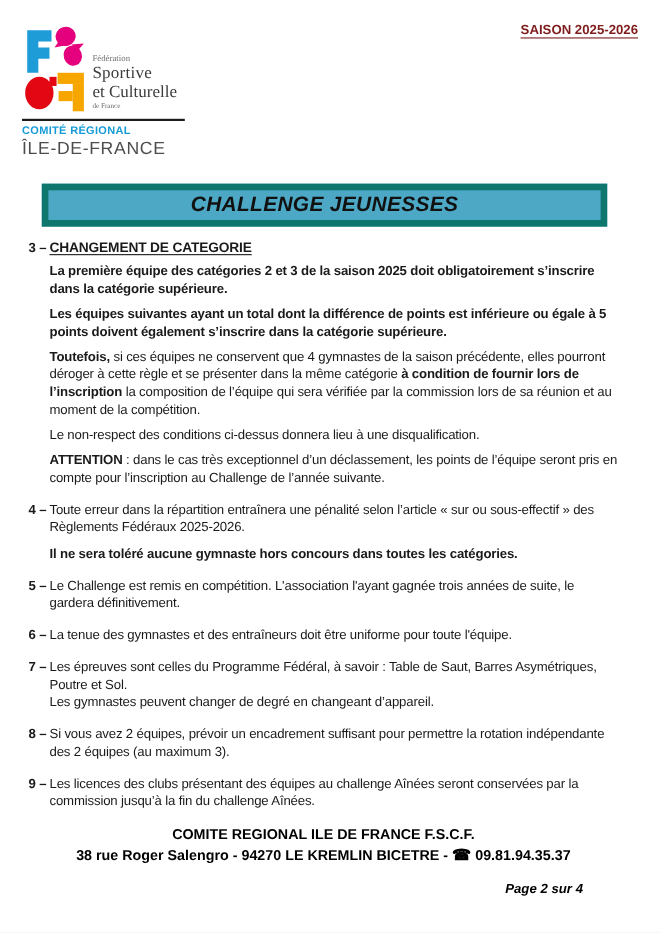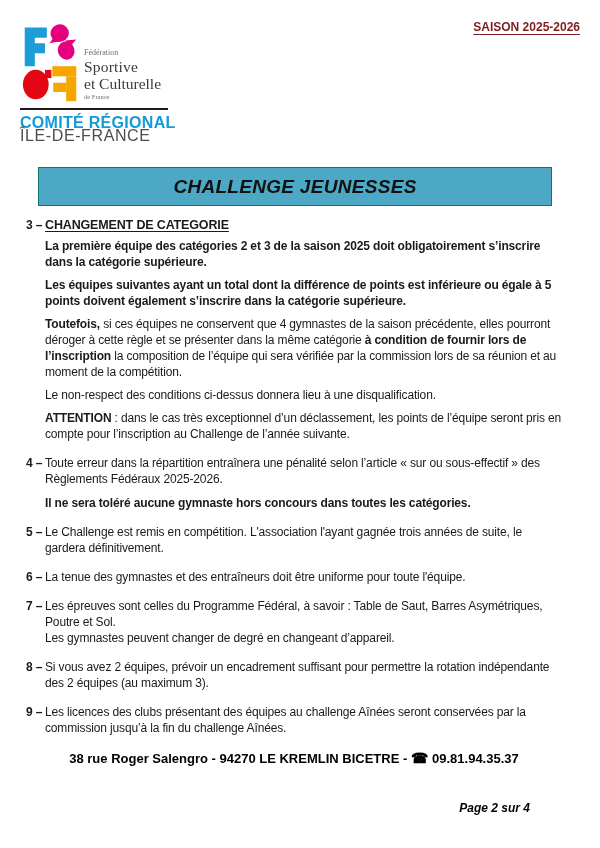--- a/index.html
+++ b/index.html
@@ -27,40 +27,40 @@
 
   .logo-svg { position: absolute; left: 22px; top: 22px; }
 
   .logo-text { position: absolute; left: 84px; top: 49px; line-height: 1; font-family: Liberation Serif, serif; }
   .logo-fed   { font-size: 8px;  color: #6e6e6e; margin-bottom: 2px; }
   .logo-main  { font-size: 15.5px; color: #3b3b3b; font-weight: 500; letter-spacing: 0.2px; }
   .logo-main2 { font-size: 15.5px; color: #3b3b3b; font-weight: 500; margin-top: 1px; }
   .logo-def   { font-size: 6.5px; color: #6e6e6e; margin-top: 3px; }
 
   .logo-rule { position: absolute; left: 20px; top: 108px; width: 148px; height: 2px; background: #1c1c1c; }
-  .comite { position: absolute; left: 20px; top: 114px; font-size: 16px; font-weight: bold; color: #149BD7; letter-spacing: 0.3px; }
+  .comite { position: absolute; left: 20px; top: 114px; font-size: 10px; font-weight: bold; color: #149BD7; letter-spacing: 0.3px; }
   .region { position: absolute; left: 20px; top: 127px; font-size: 16px; color: #4d4d4d; letter-spacing: 0.6px; }
 
   .doc-title {
     position: absolute; left: 180px; right: 8px; top: 103px;
     text-align: center;
     font-size: 28px; font-weight: bold; font-style: italic;
     letter-spacing: 0.5px;
     color: #4FA8C5;
     -webkit-text-stroke: 1.2px #15395e;
     text-shadow: 3px 3px 1px #999999;
     white-space: nowrap;
   }
 
   
   .banner {
     margin: 0 48px 0 38px;
     height: 39px;
     background: #4CA8C5;
-    border: 1px solid #0f766e;
+    border: 6px solid #0f766e;
     display: flex; align-items: center; justify-content: center;
     font-size: 19px; font-weight: bold; font-style: italic;
     color: #111;
     letter-spacing: 0.3px;
   }
 
   
   .content {
     margin: 11px 35px 0 45px;
     font-size: 12px; line-height: 16px;
@@ -179,18 +179,19 @@
       <p class="para"><span>Si vous avez 2 équipes, prévoir un encadrement suffisant pour permettre la rotation indépendante des 2 équipes (au maximum 3).</span></p>
     </div>
 
     <div class="section">
       <span class="sec-num">9 –</span>
       <p class="para"><span>Les licences des clubs présentant des équipes au challenge Aînées seront conservées par la commission jusqu’à la fin du challenge Aînées.</span></p>
     </div>
   </div>
 
   <div class="footer">
+    <div>COMITE REGIONAL ILE DE FRANCE F.S.C.F.</div>
     <div><span>38 rue Roger Salengro - 94270 LE KREMLIN BICETRE - </span><span class="phone-glyph">☎</span><span> 09.81.94.35.37</span></div>
   </div>
 
   <div class="page-num">Page 2 sur 4</div>
 
 </div>
 
 </body></html>

